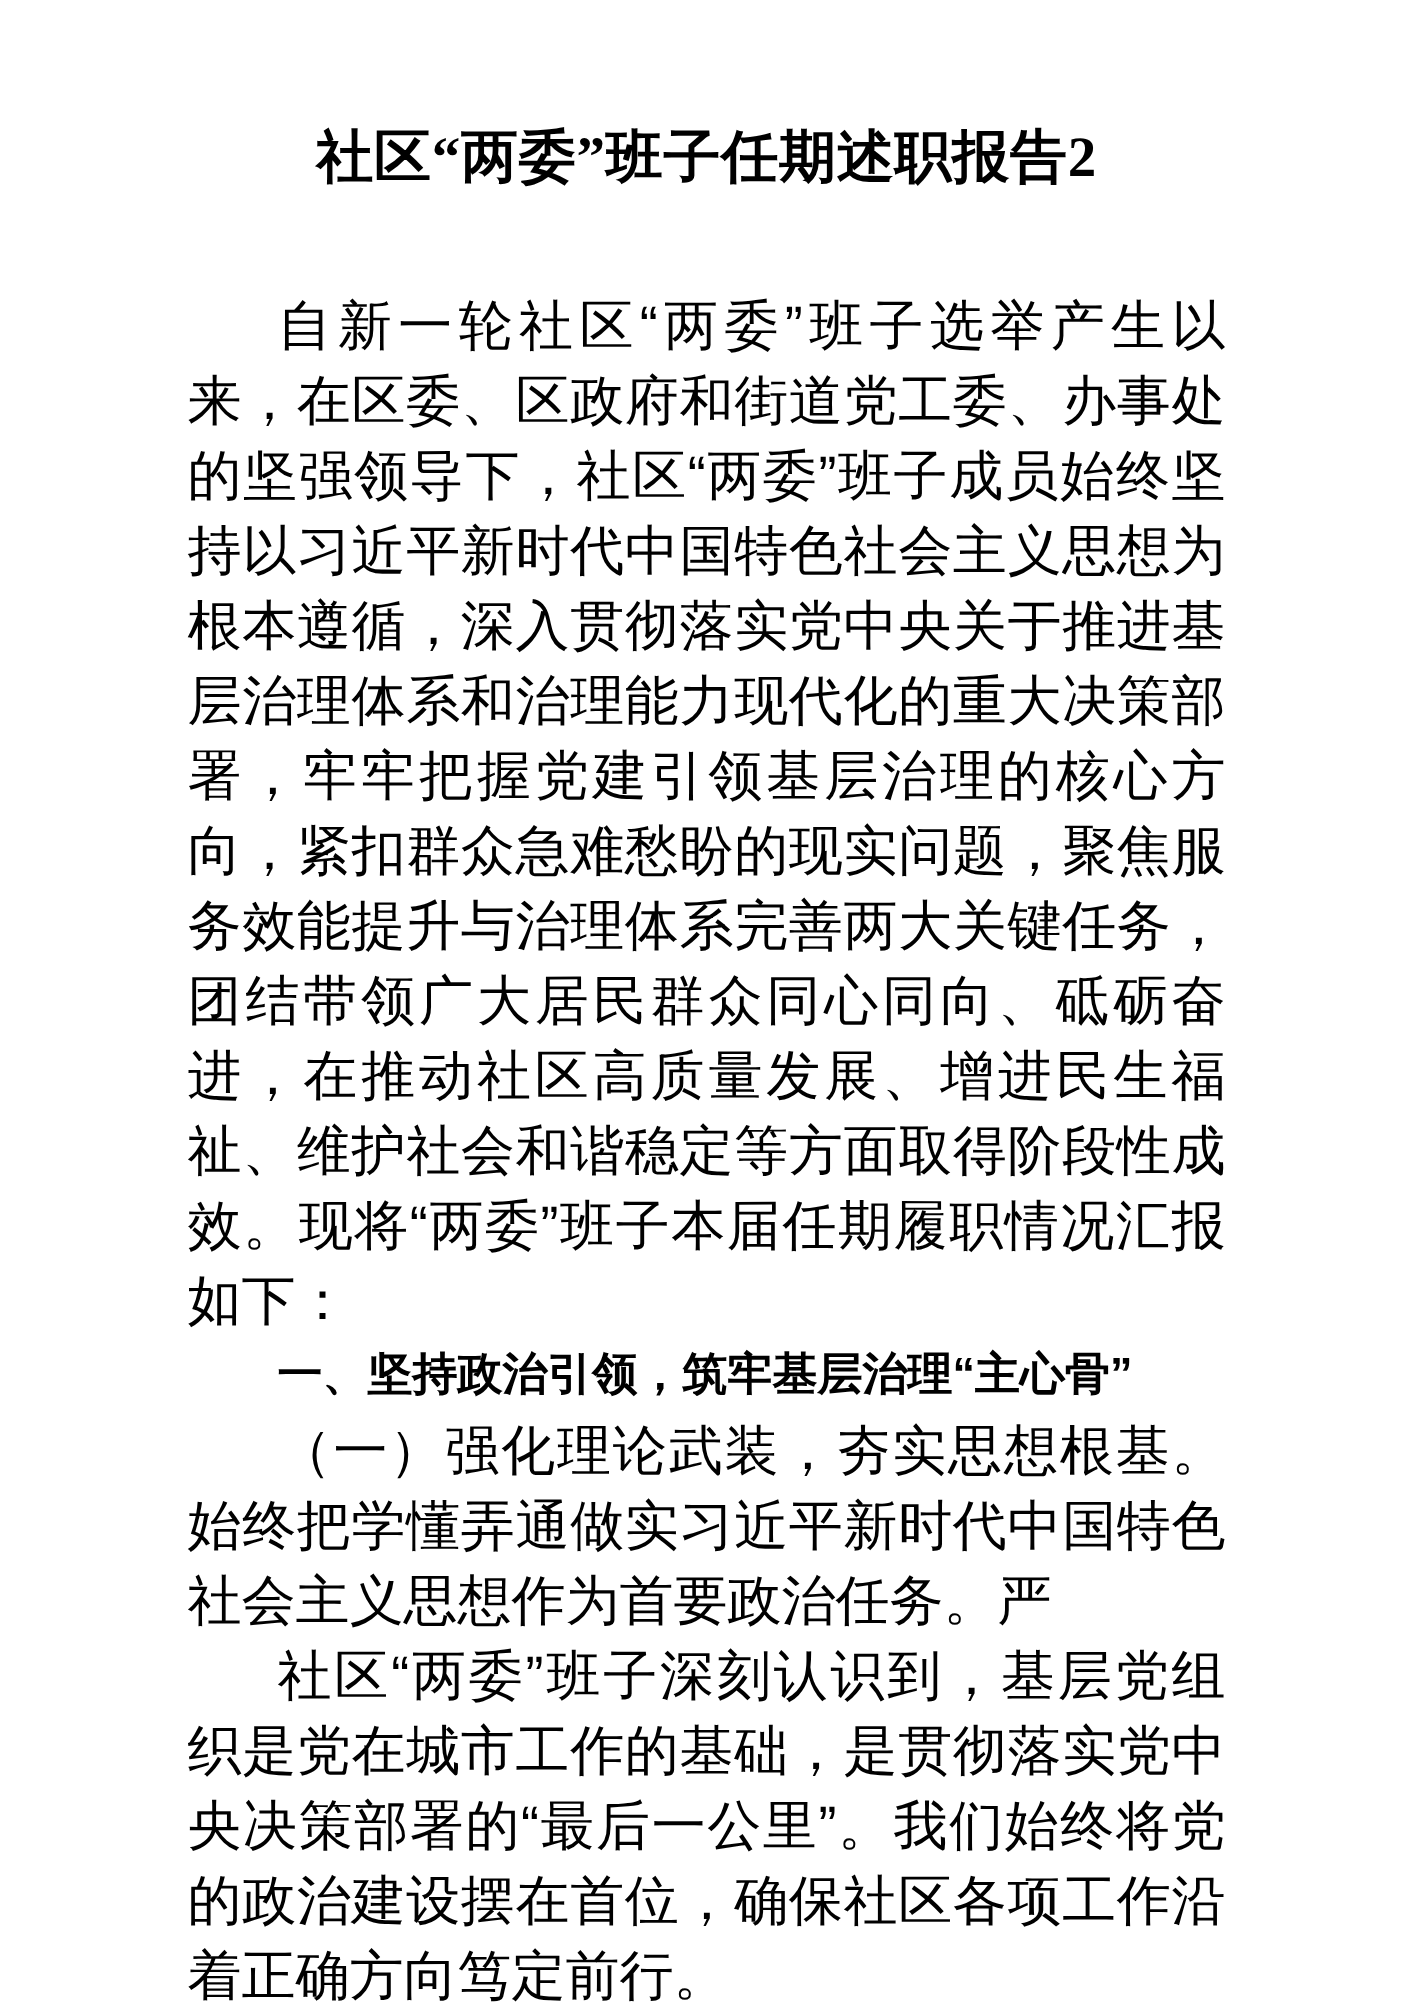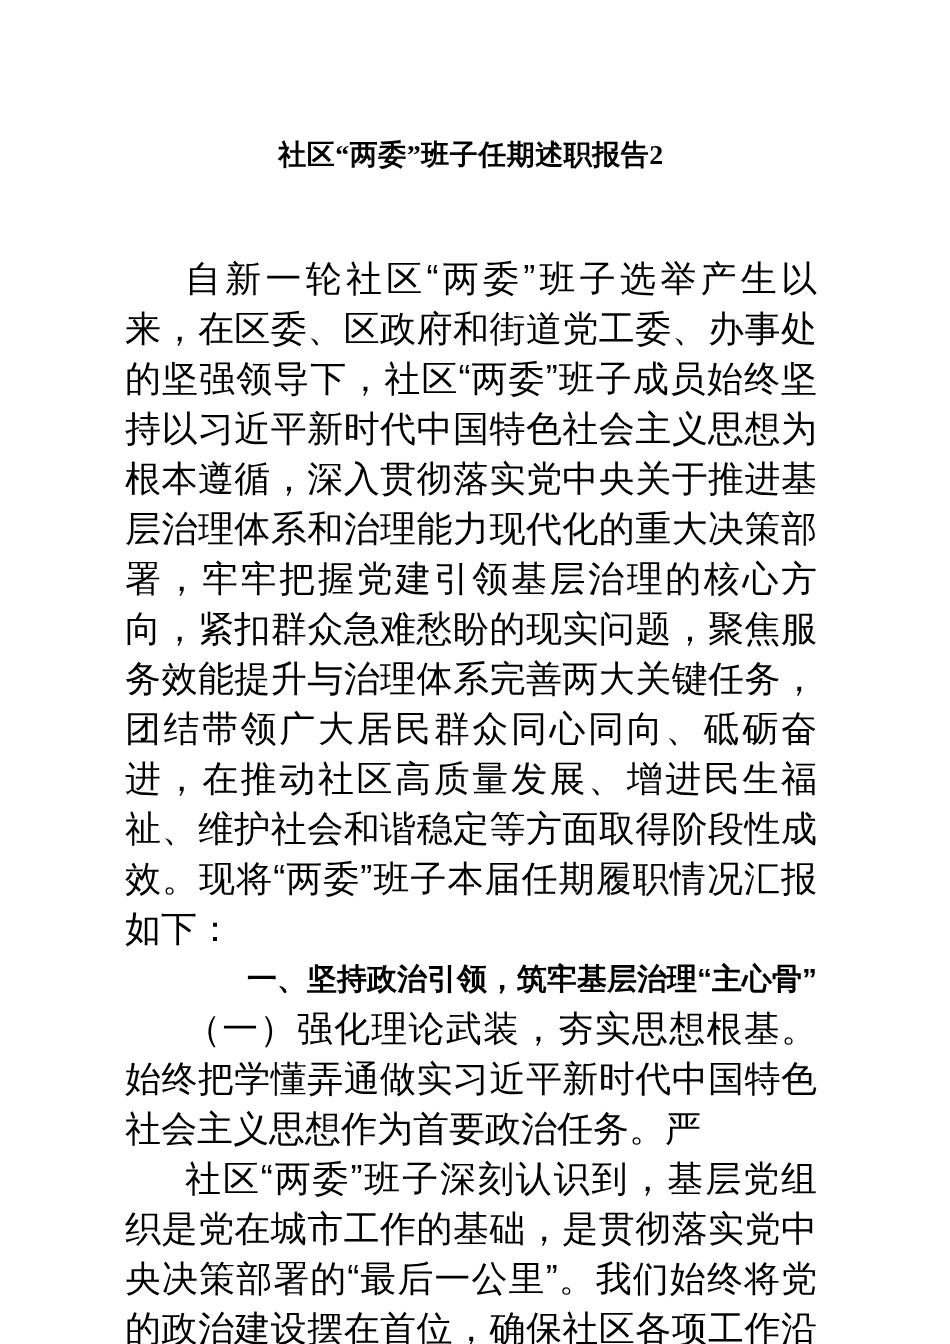--- a/index.html
+++ b/index.html
@@ -26,26 +26,26 @@
   .content {
     position: absolute;
     left: 125px;
     top: 0;
     width: 692px;
   }
 
   .doc-title {
     font-family: "Liberation Serif", "DejaVu Serif", serif;
     font-weight: 700;
-    font-size: 28px;
+    font-size: 38px;
     line-height: 50px;
     letter-spacing: 0.5px;
     text-align: center;
-    margin: 12px;
-    padding-top: 118px;
+    margin: 0;
+    padding-top: 80px;
     white-space: nowrap;
   }
 
   .spacer-after-title {
     height: 62px;
   }
 
   p.body-para {
     font-family: "Liberation Sans", "DejaVu Sans", sans-serif;
     font-weight: 400;
@@ -58,21 +58,21 @@
     letter-spacing: 0;
     word-break: break-all;
   }
 
   p.section-heading {
     font-family: "Liberation Sans", "DejaVu Sans", sans-serif;
     font-weight: 700;
     font-size: 30px;
     line-height: 50px;
     margin: 0;
-    text-align: right;
+    text-align: left;
     text-indent: 60px;
     letter-spacing: 0;
   }
 </style>
 </head>
 <body>
 
 <div class="page">
   <div class="content">
 

